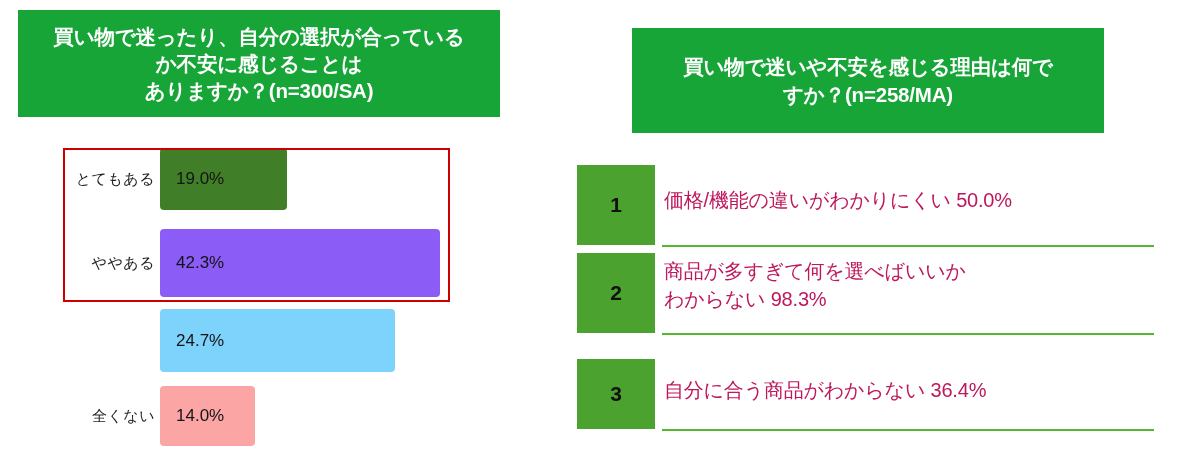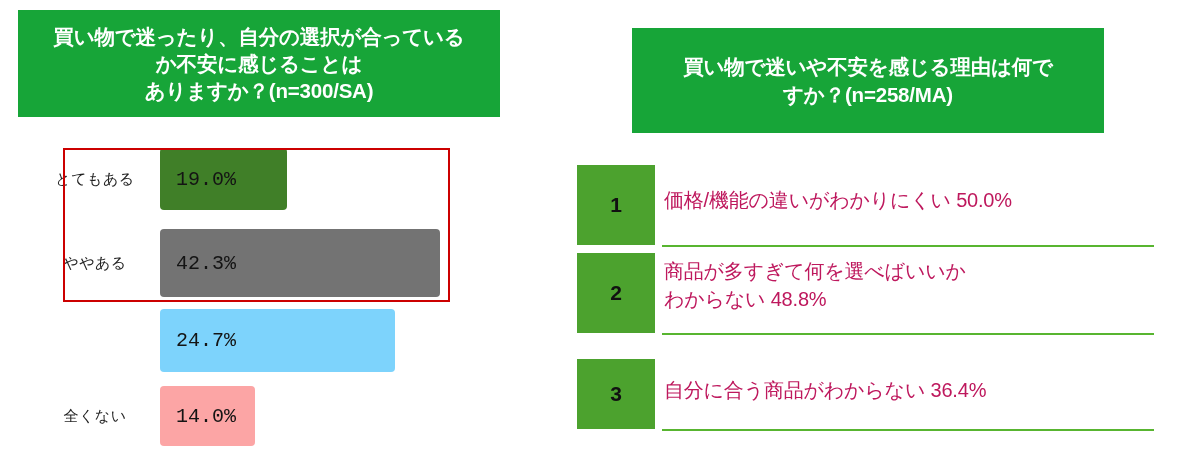--- a/index.html
+++ b/index.html
@@ -70,46 +70,45 @@
     position: absolute;
     left: 0;
     width: 600px;
     display: flex;
     align-items: center;
   }
   .bar-label {
     position: absolute;
     right: 445px;               
     width: 120px;
-    text-align: center;
+    text-align: right;
     font-size: 15px;
     color: #1f1f1f;
     white-space: nowrap;
     letter-spacing: 0.5px;
   }
   .bar-track {
     position: absolute;
     left: 160px;
     top: 0;
     height: 100%;
   }
   .bar-fill {
     height: 100%;
     border-radius: 4px;
     display: flex;
     align-items: center;
     box-sizing: border-box;
   }
   .bar-value {
-    font-size: 20px;
+    font-size: 17px;
     color: #141414;
     padding-left: 16px;
     white-space: nowrap;
     font-weight: 500;
-    font-family: Liberation Mono, monospace;
   }
 
   
   #highlight-box {
     position: absolute;
     left: 63px;
     top: 148px;
     width: 387px;
     height: 154px;
     border: 2.5px solid #cc0000;
@@ -179,21 +178,21 @@
       <div class="bar-track" style="width:127px;">
         <div class="bar-fill" style="width:100%;background:#407f28;">
           <span class="bar-value">19.0%</span>
         </div>
       </div>
     </div>
 
     <div class="bar-row" style="top:86px;height:68px;">
       <span class="bar-label">ややある</span>
       <div class="bar-track" style="width:280px;">
-        <div class="bar-fill" style="width:100%;background:#737373;">
+        <div class="bar-fill" style="width:100%;background:#8b5cf6;">
           <span class="bar-value">42.3%</span>
         </div>
       </div>
     </div>
 
     <div class="bar-row" style="top:166px;height:63px;">
       <div class="bar-track" style="width:235px;">
         <div class="bar-fill" style="width:100%;background:#7dd3fc;">
           <span class="bar-value">24.7%</span>
         </div>
@@ -229,21 +228,21 @@
       </div>
       <div class="rank-text" style="top:22px;">価格/機能の違いがわかりにくい 50.0%</div>
       <div class="rank-divider" style="top:80px;"></div>
     </div>
 
     <div class="rank-item" style="top:236px;">
       <div class="rank-badge" style="top:0;height:80px;">
         <span>2</span>
       </div>
       <div class="rank-text" style="top:5px;">商品が多すぎて何を選べばいいか
-わからない 48.8%</div>
+わからない 98.3%</div>
       <div class="rank-divider" style="top:80px;"></div>
     </div>
 
     <div class="rank-item" style="top:342px;">
       <div class="rank-badge" style="top:0;height:70px;">
         <span>3</span>
       </div>
       <div class="rank-text" style="top:18px;">自分に合う商品がわからない 36.4%</div>
       <div class="rank-divider" style="top:70px;"></div>
     </div>

